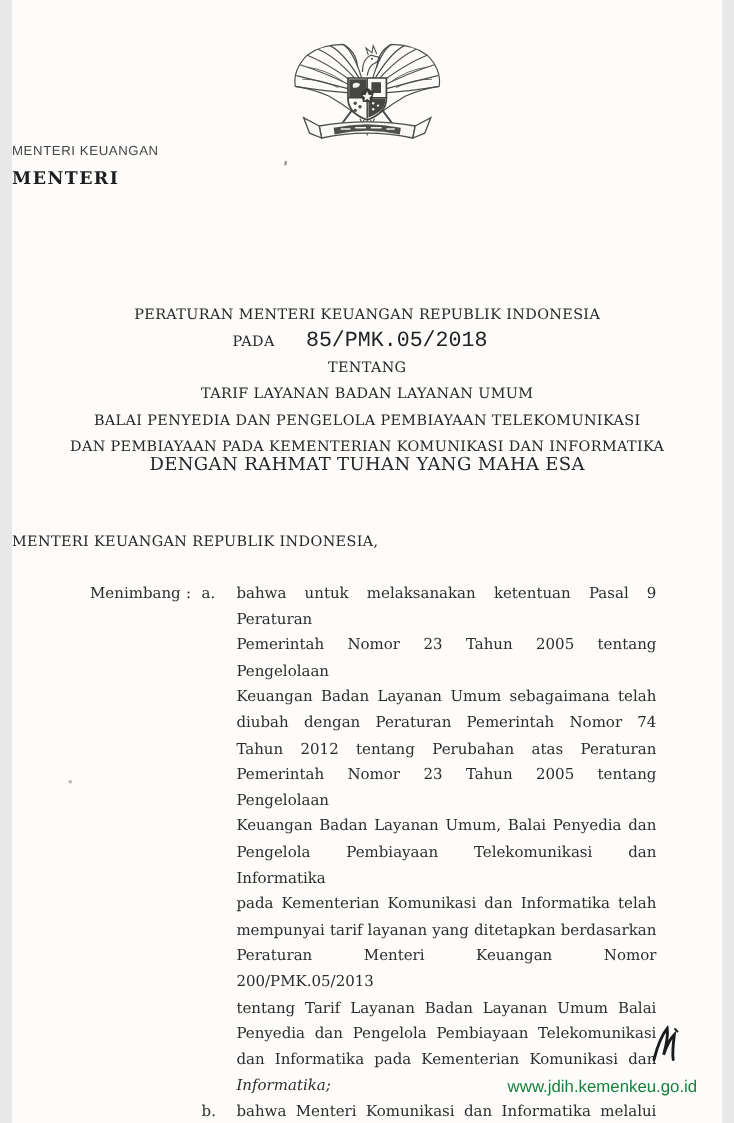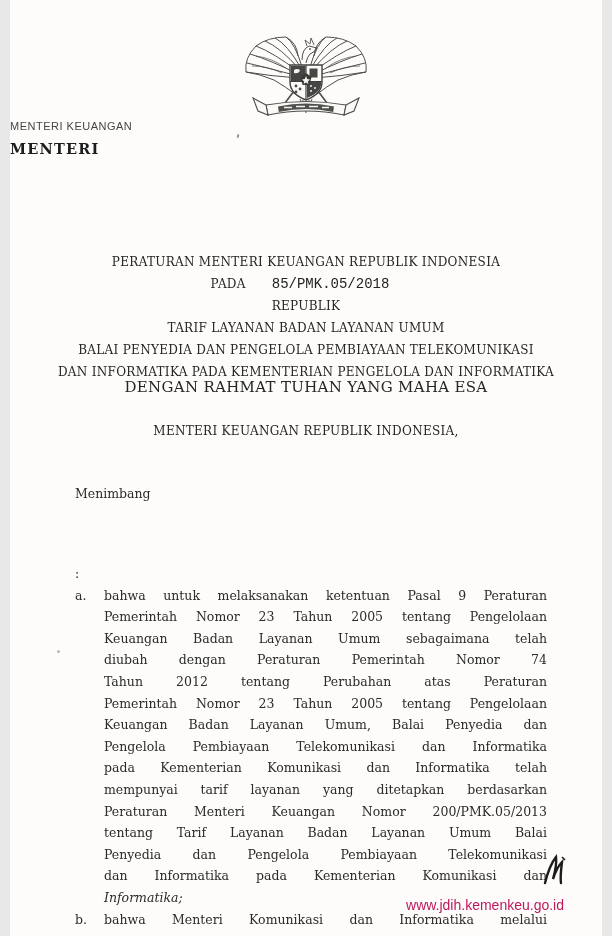--- a/index.html
+++ b/index.html
@@ -17,39 +17,39 @@
   .kop-min1{position:absolute;top:120px;left:0;width:100%;
     font-family:"Liberation Sans",sans-serif;font-size:11px;letter-spacing:.5px;color:#454545;}
   .kop-min2{position:absolute;top:132px;left:0;width:100%;
     font-family:"Liberation Sans",sans-serif;font-size:11px;letter-spacing:.4px;color:#454545;}
   .kop-salinan{position:absolute;top:140px;left:0;width:100%;
     font-family:"DejaVu Serif",serif;font-weight:bold;font-size:14.5px;letter-spacing:1.2px;color:#1d1d1d;}
   
   .title-block{position:absolute;top:229px;left:0;width:100%;text-align:center;
     font-size:12px;line-height:22px;letter-spacing:.3px;color:#262626;margin-top:22px;}
   .nomor-line{display:flex;justify-content:center;align-items:baseline;gap:26px;position:relative;left:-6px;}
-  .nomor-value{font-family:"Liberation Mono",monospace;font-size:14px;letter-spacing:0;color:#222;}
+  .nomor-value{font-family:"Liberation Mono",monospace;font-size:18px;letter-spacing:0;color:#222;}
   .invocation{position:absolute;top:376px;left:0;width:100%;text-align:center;
     font-size:15px;line-height:22px;letter-spacing:.3px;color:#262626;}
-  .authority{position:absolute;top:420px;left:0;width:100%;text-align:center;
+  .authority{position:absolute;top:440px;left:0;width:100%;
     font-size:12px;line-height:22px;letter-spacing:.3px;color:#262626;}
   
   .cons{position:absolute;top:483px;left:65px;width:472px;display:flex;
-    font-size:12.5px;line-height:21.6px;color:#2b2b2b;flex-direction:column;}
+    font-size:12.5px;line-height:21.6px;color:#2b2b2b;}
   .cons-label{width:80px;flex:0 0 80px;}
   .cons-colon{width:13px;flex:0 0 13px;}
   .cons-items{flex:1;}
   .cons-item{display:flex;}
   .cons-marker{width:29px;flex:0 0 29px;}
   .cons-lines{flex:1;min-width:0;}
   .jline{text-align:justify;text-align-last:justify;}
   .jline.last{text-align-last:left;font-style:italic;}
   
-  .jdih{position:absolute;top:897px;right:38px;
-    font-family:"Liberation Sans",sans-serif;font-size:14px;color:#be185d;}
+  .jdih{position:absolute;top:897px;right:21px;
+    font-family:"Liberation Sans",sans-serif;font-size:14px;color:#15803d;}
   .paraf{position:absolute;top:853px;left:531px;}
   
   .speck1{position:absolute;left:47px;top:650px;width:3px;height:3px;background:rgba(60,60,60,.35);border-radius:50%;}
   .speck2{position:absolute;left:227px;top:134px;width:2px;height:4px;background:rgba(70,70,70,.55);border-radius:1px;transform:rotate(12deg);}
 </style>
 </head>
 <body>
 
 <div class="page">
 
@@ -109,24 +109,24 @@
   <div class="kop-min1">MENTERI KEUANGAN</div>
   <div class="kop-salinan">MENTERI</div>
   <div class="speck2"></div>
 
   <div class="title-block">
     <div>PERATURAN MENTERI KEUANGAN REPUBLIK INDONESIA</div>
     <div class="nomor-line">
       <span>PADA</span>
       <span class="nomor-value">85/PMK.05/2018</span>
     </div>
-    <div>REPUBLIK</div>
+    <div>TENTANG</div>
     <div>TARIF LAYANAN BADAN LAYANAN UMUM</div>
     <div>BALAI PENYEDIA DAN PENGELOLA PEMBIAYAAN TELEKOMUNIKASI</div>
-    <div>DAN INFORMATIKA PADA KEMENTERIAN PENGELOLA DAN INFORMATIKA</div>
+    <div>DAN PEMBIAYAAN PADA KEMENTERIAN KOMUNIKASI DAN INFORMATIKA</div>
   </div>
 
   <div class="invocation">DENGAN RAHMAT TUHAN YANG MAHA ESA</div>
   <div class="authority">MENTERI KEUANGAN REPUBLIK INDONESIA,</div>
 
   <div class="cons">
     <div class="cons-label">Menimbang</div>
     <div class="cons-colon">:</div>
     <div class="cons-items">
       <div class="cons-item">

